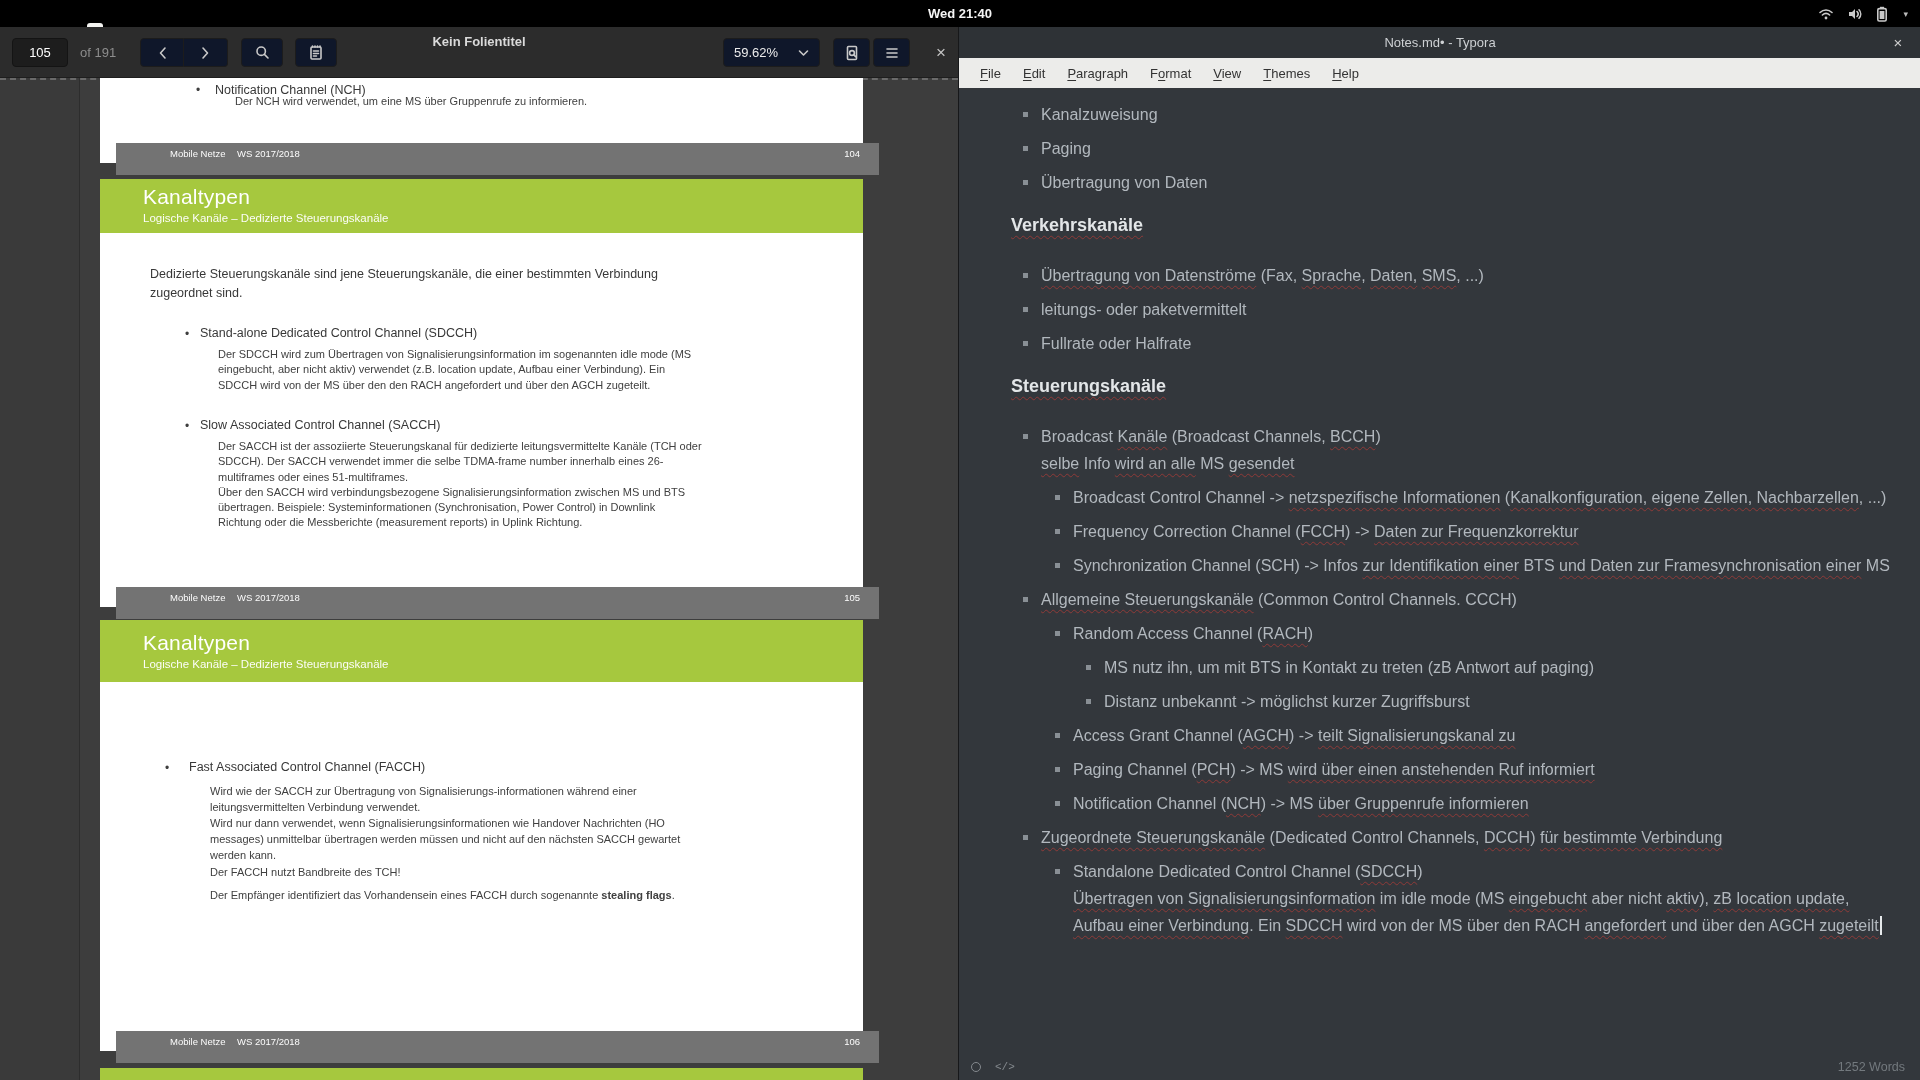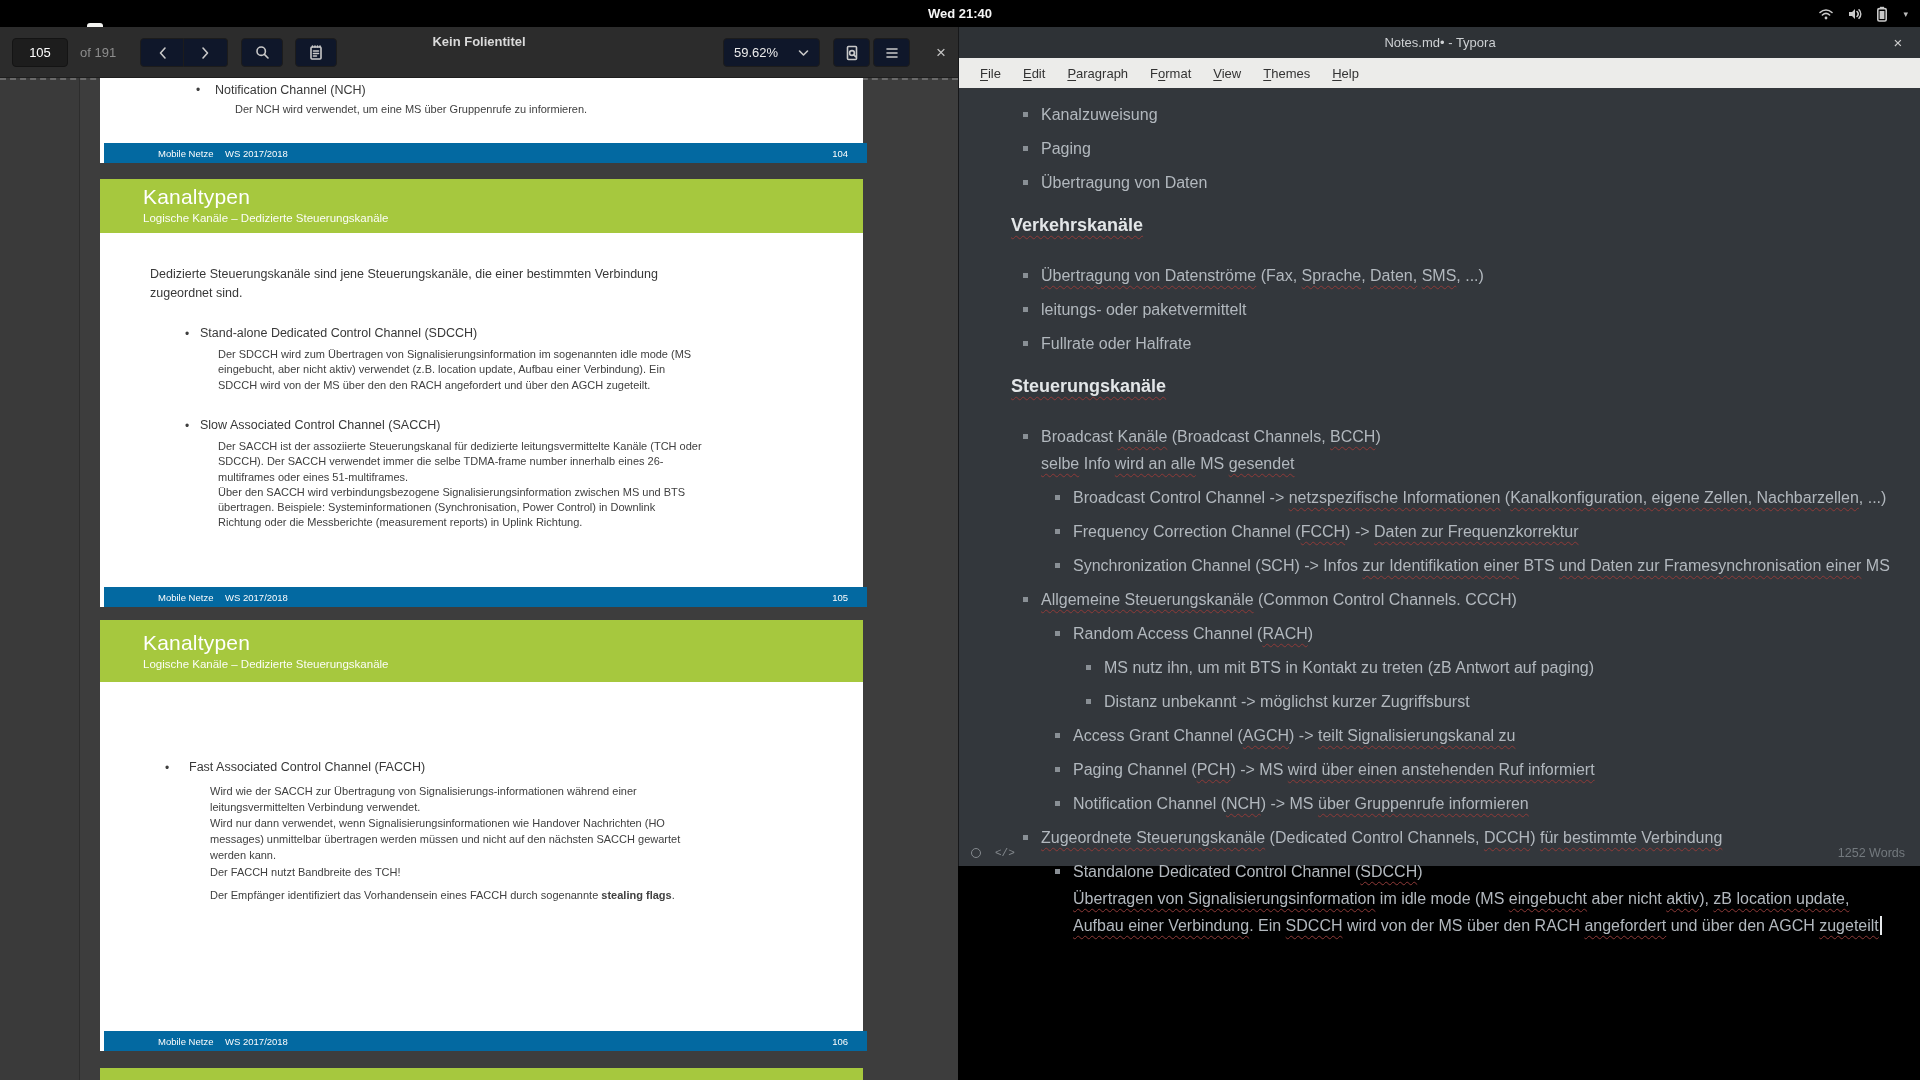--- a/index.html
+++ b/index.html
@@ -49,32 +49,32 @@
 
   .pdf-content { position:absolute; left:0; top:51px; width:958px; height:1002px; background:#3d3d3d; overflow:hidden; }
   .pdf-leftstrip { position:absolute; left:0; top:0; width:80px; height:1002px; background:#3a3a3a;
                    border-right:1px solid #2d2d2d; }
   .pdf-dashline { position:absolute; left:0; top:0; width:958px; height:0; border-top:2px dashed #7a7a7a; opacity:.75; }
 
   .slide { position:absolute; left:100px; width:763px; background:#fff; color:#3e3e3e; }
   .s-header { position:absolute; left:0; top:0; width:763px; background:#a6c83e; color:#fff; }
   .s-title { position:absolute; left:43px; font-size:21px; font-weight:400; letter-spacing:.2px; }
   .s-sub   { position:absolute; left:43px; font-size:11.5px; color:rgba(255,255,255,.96); }
-  .s-footer { position:absolute; left:4px; width:763px; height:20px; background:#0369a1; color:#fdfdfd; font-size:9.5px; }
+  .s-footer { position:absolute; left:16px; width:763px; height:32px; background:#737373; color:#fdfdfd; font-size:9.5px; }
   .s-footer .fl { position:absolute; top:5px; }
   .s-footer .fp { position:absolute; right:19px; top:5px; }
   .bullet-dot { position:absolute; font-size:12px; color:#3e3e3e; }
   .b-head { position:absolute; font-size:12.5px; color:#383838; }
   .b-para { position:absolute; font-size:11px; line-height:15.3px; color:#404040; white-space:pre-line; }
   .intro  { position:absolute; font-size:12.5px; line-height:18.5px; color:#383838; white-space:pre-line; }
   .s-note { position:absolute; font-size:11px; color:#404040; }
   .sliver { position:absolute; left:100px; top:990px; width:763px; height:12px; background:#a6c83e; }
 
   
-  .typwin { position:absolute; left:958px; top:27px; width:962px; height:839px; background:#33373c;
+  .typwin { position:absolute; left:958px; top:27px; width:962px; height:1053px; background:#33373c;
             border-left:1px solid #17181a; }
   .t-titlebar { position:absolute; left:0; top:0; width:962px; height:31px; background:#2e3236; }
   .t-title { position:absolute; left:0; right:0; top:0; height:31px; display:flex; align-items:center;
              justify-content:center; color:#cdd0d3; font-size:13px; }
   .t-close { position:absolute; right:8px; top:0; width:30px; height:31px; display:flex; align-items:center;
              justify-content:center; color:#cfcfcf; font-size:15px; }
   .t-menubar { position:absolute; left:0; top:31px; width:962px; height:30px; background:#ececea;
                display:flex; align-items:center; padding-left:10px; }
   .menu-item { color:#333; font-size:13px; padding:0 11px; }
   .menu-item u { text-decoration:underline; text-underline-offset:2px; }
@@ -189,21 +189,21 @@
     </div>
   </div>
 
   <div class="pdf-content">
     <div class="pdf-leftstrip"></div>
     <div class="pdf-dashline"></div>
 
     <div class="slide" style="top:0; height:85px;">
       <span class="bullet-dot" style="left:96px; top:5px;">•</span>
       <div class="b-head" style="left:115px; top:5px;">Notification Channel (NCH)</div>
-      <div class="b-para" style="left:135px; top:24px;">Der NCH wird verwendet, um eine MS über Gruppenrufe zu informieren.</div>
+      <div class="b-para" style="left:135px; top:16px;">Der NCH wird verwendet, um eine MS über Gruppenrufe zu informieren.</div>
       <div class="s-footer" style="top:65px;">
         <span class="fl" style="left:54px;">Mobile Netze</span>
         <span class="fl" style="left:121px;">WS</span>
         <span class="fl" style="left:139px;">2017/2018</span>
         <span class="fp">104</span>
       </div>
     </div>
 
     <div class="slide" style="top:101px; height:428px;">
       <div class="s-header" style="height:54px;">

